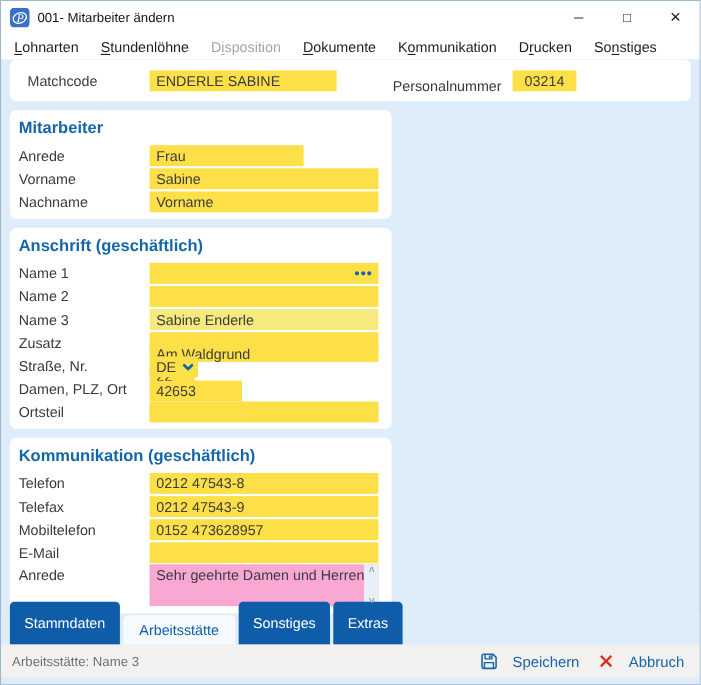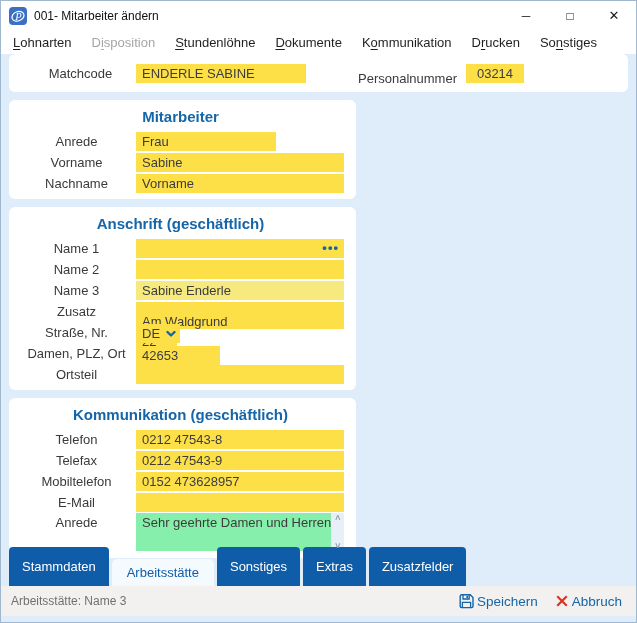--- a/index.html
+++ b/index.html
@@ -32,21 +32,21 @@
   .menubar {
     height: 24px; background: #ffffff; flex: none;
     display: flex; align-items: center; padding: 0 2px;
     font-size: 13px; color: #1f1f1f;
   }
   .menu-item { padding: 2px 10px; white-space: nowrap; }
   .menu-item u { text-decoration: underline; text-underline-offset: 2px; }
   .menu-item.disabled { color: #a6a6a6; }
 
   
-  .content { flex: 1; padding: 0 8px 0 8px; overflow: hidden; text-align: center; }
+  .content { flex: 1; padding: 0 8px 0 8px; overflow: hidden; }
   .card {
     background: #ffffff; border-radius: 6px; margin-bottom: 8px;
   }
   .header-card {
     height: 38px; display: flex; align-items: center; padding: 0 8px;
   }
   .section-card { width: 347px; padding: 6px 12px 5px 8px; }
   .section-title {
     font-size: 15px; font-weight: bold; color: #1565a9; margin: 2px 0 6px 0;
   }
@@ -82,21 +82,21 @@
 
   
   .field.land { width: 44px; justify-content: space-between; padding-right: 4px; }
   .field.plz { width: 84px; }
   .field.ort { flex: 1; }
   .field.street { flex: 1; }
   .field.nr { width: 41px; }
 
   
   .textarea {
-    width: 208px; height: 38px; background: #86efac; display: flex;
+    width: 208px; height: 38px; background: #f9a8d4; display: flex;
   }
   .textarea .ta-text {
     flex: 1; font-size: 13px; color: #3c3c3c; padding: 2px 0 0 6px;
     line-height: 16px; overflow: hidden; white-space: nowrap;
   }
   .scrollcol {
     width: 13px; background: #e7eff8; display: flex; flex-direction: column;
     justify-content: space-between; align-items: center; padding: 1px 0;
   }
   .scrollcol span { font-size: 8px; color: #8f9aa6; line-height: 8px; transform: scaleX(1.3); }
@@ -116,21 +116,21 @@
     border-radius: 5px 5px 0 0; padding: 0 15px;
   }
 
   
   .statusbar {
     height: 30px; flex: none; background: #f2f1f0;
     display: flex; align-items: center; padding: 0 14px 0 10px;
   }
   .status-info { font-size: 12px; color: #707070; }
   .status-actions { margin-left: auto; display: flex; align-items: center; gap: 16px; }
-  .action-btn { display: flex; align-items: center; gap: 2px; cursor: default; }
+  .action-btn { display: flex; align-items: center; gap: 13px; cursor: default; }
   .action-btn .alabel { font-size: 13.5px; color: #1565a9; }
   .bottomstrip { height: 6px; flex: none; background: #dfecf9; }
 
   svg { display: block; }
 </style>
 </head>
 <body>
 
 <div class="window">
 
@@ -145,22 +145,22 @@
     <span class="title-text">001- Mitarbeiter ändern</span>
     <div class="win-controls">
       <span class="win-btn">─</span>
       <span class="win-btn">□</span>
       <span class="win-btn close">✕</span>
     </div>
   </div>
 
   <div class="menubar">
     <span class="menu-item"><span></span><u>L</u><span>ohnarten</span></span>
+    <span class="menu-item"><span></span><u>S</u><span>tundenlöhne</span></span>
     <span class="menu-item disabled"><span>D</span><u>i</u><span>sposition</span></span>
-    <span class="menu-item"><span></span><u>S</u><span>tundenlöhne</span></span>
     <span class="menu-item"><span></span><u>D</u><span>okumente</span></span>
     <span class="menu-item"><span>K</span><u>o</u><span>mmunikation</span></span>
     <span class="menu-item"><span>D</span><u>r</u><span>ucken</span></span>
     <span class="menu-item"><span>So</span><u>n</u><span>stiges</span></span>
   </div>
 
   <div class="content">
 
     <div class="card header-card">
       <span class="lbl match">Matchcode</span>
@@ -264,21 +264,20 @@
       </div>
     </div>
 
   </div>
 
   <div class="tabsrow">
     <div class="tab">Stammdaten</div>
     <div class="tab active">Arbeitsstätte</div>
     <div class="tab">Sonstiges</div>
     <div class="tab">Extras</div>
-    <div class="tab">Zusatzfelder</div>
   </div>
 
   <div class="statusbar">
     <span class="status-info">Arbeitsstätte: Name 3</span>
     <div class="status-actions">
       <div class="action-btn">
         <span>
           <svg width="17" height="17" viewBox="0 0 17 17">
             <path d="M2.2 3.2 a1.4 1.4 0 0 1 1.4-1.4 h8.6 l2.8 2.8 v8.6 a1.4 1.4 0 0 1 -1.4 1.4 h-10 a1.4 1.4 0 0 1 -1.4 -1.4 z" fill="none" stroke="#1565a9" stroke-width="1.4"></path>
             <path d="M5 2 v4 h6.2 v-4" fill="none" stroke="#1565a9" stroke-width="1.3"></path>

